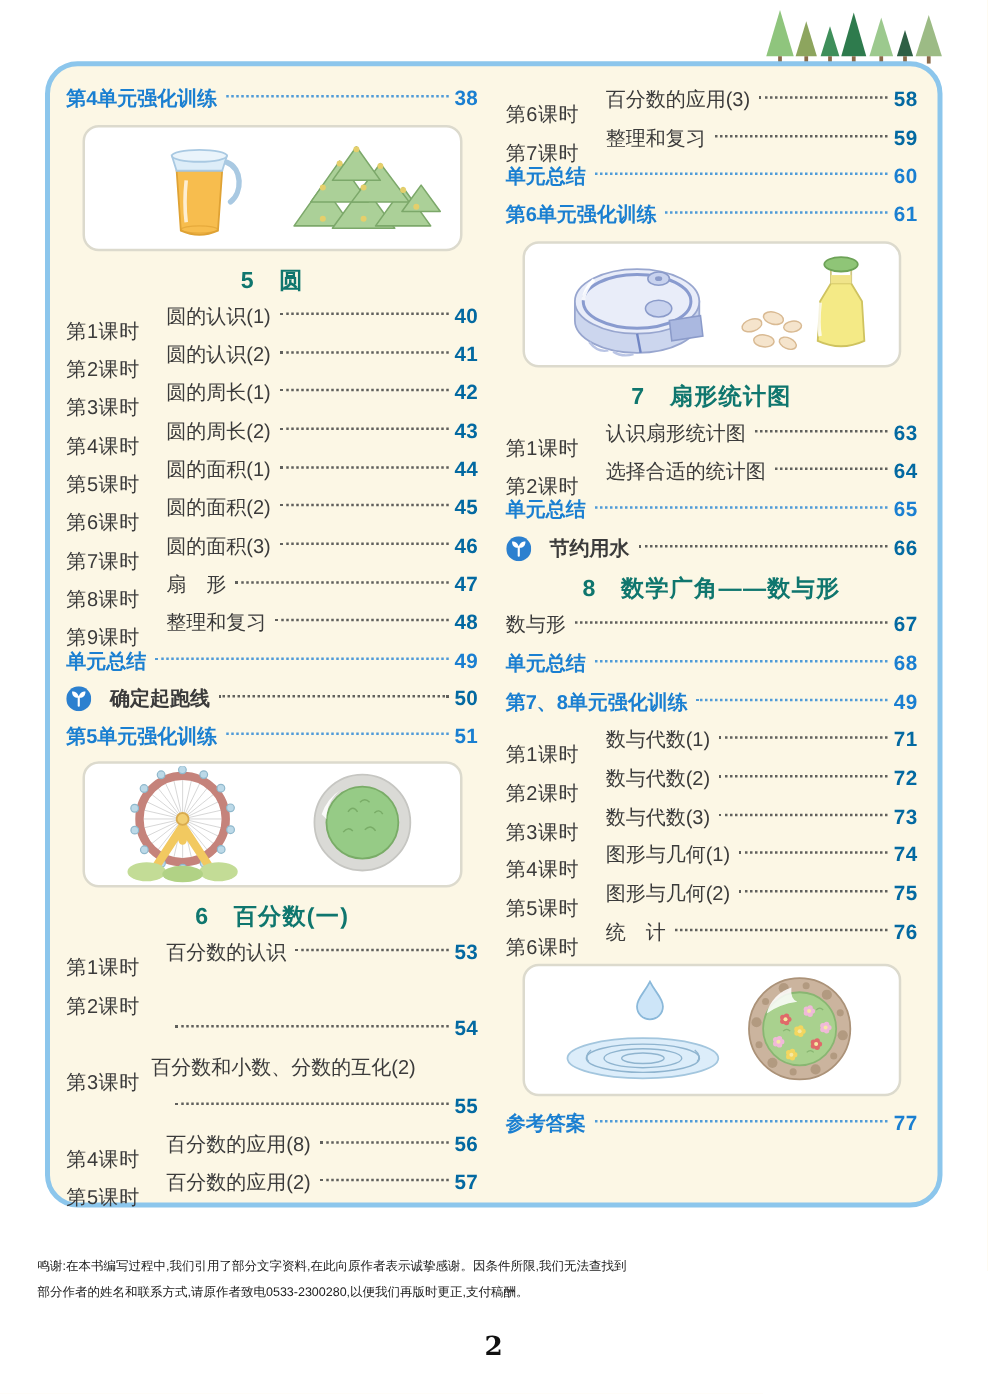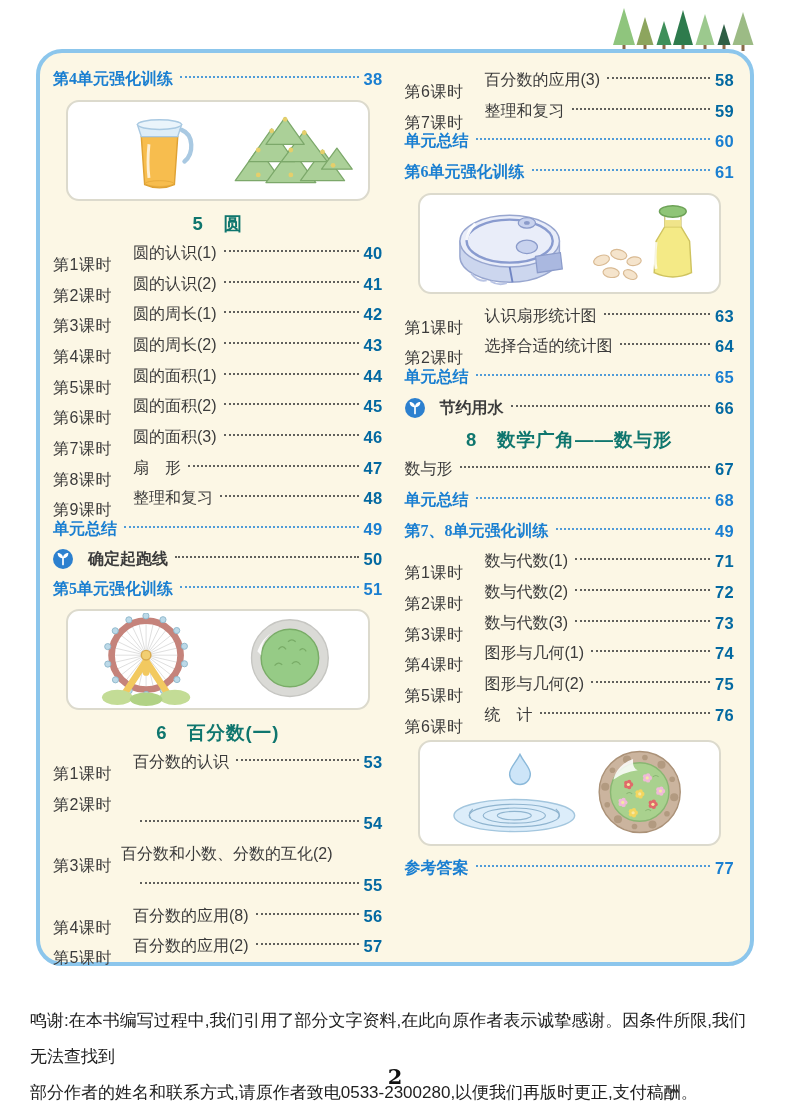--- a/index.html
+++ b/index.html
@@ -23,21 +23,21 @@
   .columns{display:flex;gap:22px;padding:12px 16px 0 13px;box-sizing:border-box;height:100%;}
   .col{flex:1;min-width:0;display:flex;flex-direction:column;}
 
   .row{display:flex;align-items:center;height:30.7px;font-size:16px;color:var(--ink);}
   .session{flex:none;width:68px;letter-spacing:.5px;white-space:nowrap;margin-top:24px;}
   .row .title{flex:none;margin-left:12px;white-space:nowrap;}
   .row > .title:first-child{margin-left:0;}
   .leader{flex:1;min-width:12px;border-bottom:2px dotted #60605c;margin:0 5px 5px 7px;}
   .num{flex:none;font-weight:700;font-size:16.5px;color:#0369a1;letter-spacing:.3px;}
 
-  .unit .title{color:var(--blue);font-weight:700;font-family:Liberation Serif, serif;}
+  .unit .title{color:var(--blue);font-weight:700;}
   .unit .leader{border-color:#4f9bd8;}
   .unit .num{color:var(--blue);}
 
   .special .title{font-weight:700;margin-left:15px;}
   .sprout{flex:none;width:20px;height:20px;display:inline-flex;}
 
   .section{height:31px;display:flex;align-items:center;justify-content:center;
     font-weight:700;font-size:18.5px;color:#0f766e;letter-spacing:1px;white-space:pre;}
 
   .row2{display:flex;flex-direction:column;}
@@ -46,21 +46,21 @@
 
   .illbox{
     flex:none;background:#ffffff;border:2px solid #dcdacd;border-radius:13px;
     height:97px;margin:5px 13px 7px 13px;overflow:hidden;
     display:flex;align-items:center;justify-content:center;
   }
   .illbox.tall{height:102px;margin-top:9px;}
   .illbox svg{display:block;}
 
   .ack{position:absolute;left:30px;top:1003px;width:732px;color:#202020;
-    font-size:17px;line-height:2.12;}
+    font-size:10px;line-height:2.12;}
   .pagenum{position:absolute;left:0;right:0;top:1064px;text-align:center;
     font-family:"DejaVu Serif","Liberation Serif",serif;font-weight:700;
     font-size:21px;color:#101010;}
 </style>
 </head>
 <body>
 
 <svg class="trees" id="trees-svg" width="150" height="47">
     <polygon points="1,41 12,4 23,41" fill="#8fc57d"></polygon>
     <rect x="10.5" y="41" width="3" height="6" fill="#8a6a4a"></rect>
@@ -346,20 +346,21 @@
     <g transform="translate(233,5)">
       <path d="M17,24 l-9,15 -2,33 q19.5,9 39,0 l-2,-33 -9,-15 Z" fill="#f4ea86" stroke="#cfc35f" stroke-width="1.5"></path>
       <path d="M8,40 q-2,18 0,28" stroke="#ffffff" stroke-width="3" fill="none" opacity="0.8"></path>
       <path d="M17,10 l0,14 m17,0 l0,-14" stroke="#cfc684" stroke-width="1.5" fill="none"></path>
       <rect x="17" y="17" width="17" height="7" fill="#f0e48a" stroke="none"></rect>
       <path d="M17,10 h17" stroke="#cfc684" stroke-width="1.5"></path>
       <ellipse cx="25.5" cy="8" rx="14" ry="6" fill="#8fc577" stroke="#6da257" stroke-width="1.5"></ellipse>
     </g>
   </svg>
         </div>
+        <div class="section"><span>7　扇形统计图</span></div>
         <div class="row">
           <span class="session">第1课时</span>
           <span class="title">认识扇形统计图</span>
           <span class="leader"></span>
           <span class="num">63</span>
         </div>
         <div class="row">
           <span class="session">第2课时</span>
           <span class="title">选择合适的统计图</span>
           <span class="leader"></span>

